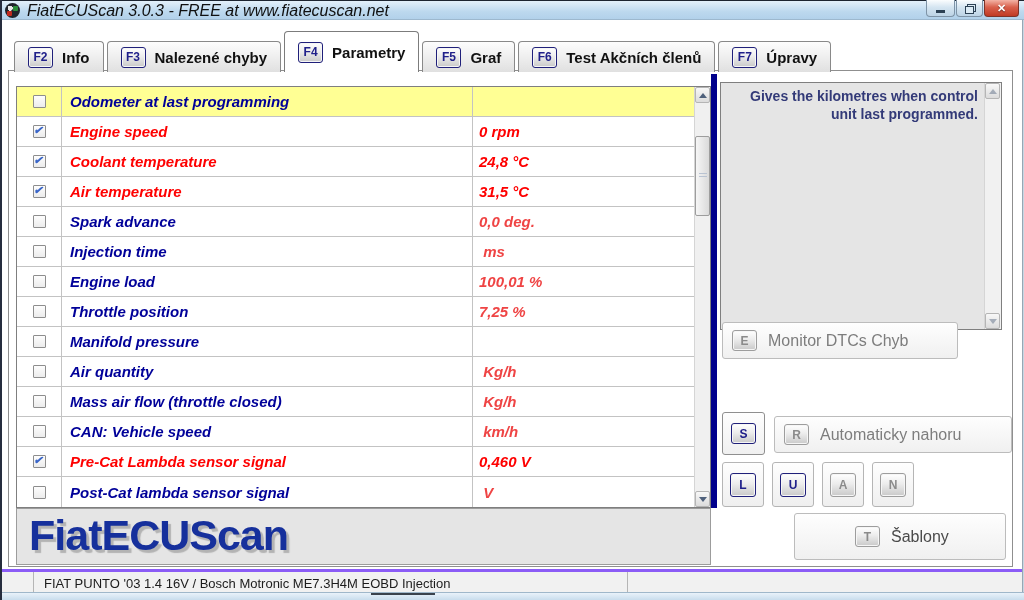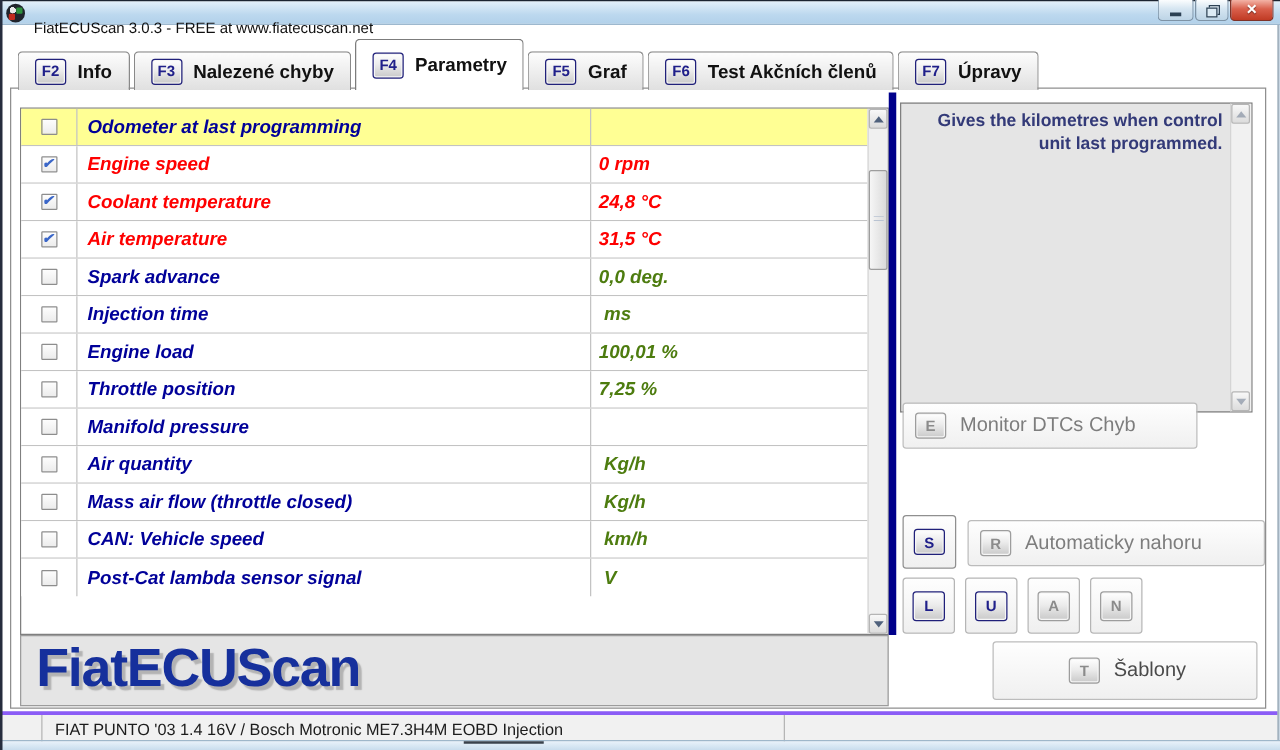--- a/index.html
+++ b/index.html
@@ -8,21 +8,21 @@
 
   
   .titlebar { position:absolute; left:0; top:0; width:1024px; height:20px;
     background:linear-gradient(#e3f0fa, #bcd8ee 60%, #b2d1ea);
     border-top:1px solid #1c2430; border-bottom:1px solid #9db8ce; z-index:20; }
   .app-icon { position:absolute; left:5px; top:2px; width:15px; height:15px; border-radius:50%;
     background:radial-gradient(circle at 35% 35%, #e8e8e8 0 18%, #20242c 19% 100%); overflow:hidden; }
   .app-icon i { position:absolute; display:block; }
   .app-icon .r { left:2px; top:8px; width:5px; height:5px; background:#c22a1e; border-radius:1px;}
   .app-icon .g { left:8px; top:3px; width:5px; height:5px; background:#2d8f3c; border-radius:1px;}
-  .title-text { position:absolute; left:27px; top:12px; height:19px; line-height:19px; font-size:12px; color:#101010; }
+  .title-text { position:absolute; left:27px; top:0; height:19px; line-height:19px; font-size:16px; color:#101010;font-style:italic; }
   .winbtns { position:absolute; right:5px; top:0; display:flex; gap:1px; z-index:21; }
   .wbtn { height:17px; border:1px solid #7e93a6; border-top:none; border-radius:0 0 4px 4px;
     background:linear-gradient(#fbfdfe, #d5e5f1 45%, #bdd4e6); display:flex; align-items:center; justify-content:center; }
   .wbtn.min { width:29px; } .wbtn.max { width:27px; } 
   .wbtn.close { width:35px; background:linear-gradient(#f3b3a6, #d9604c 45%, #c03a24); border-color:#7e3328; }
   .glyph-min { width:9px; height:3px; background:#2c4154; margin-top:7px; }
   .glyph-max { position:relative; width:9px; height:8px; }
   .glyph-max:before { content:""; position:absolute; left:2px; top:0; width:7px; height:6px; border:1px solid #2c4154; }
   .glyph-max:after  { content:""; position:absolute; left:0; top:2px; width:7px; height:6px; border:1px solid #2c4154; background:#dcebf5; }
   .glyph-x { color:#fff; font-size:11px; font-weight:bold; line-height:15px; text-shadow:0 1px 1px #6b241a; }
@@ -49,21 +49,21 @@
   
   .ptable { position:absolute; left:16px; top:86px; width:695px; height:422px;
     border:1px solid #7f7f7f; background:#fff; z-index:2; }
   .tbody { position:absolute; left:0; top:0; right:16px; bottom:0; }
   .trow { display:grid; grid-template-columns:45px 411px 1fr; height:30px; border-bottom:1px solid #c3c3c3; background:#fff;font-style:italic; }
   .trow:last-child { border-bottom:none; }
   .trow.sel { background:#ffff94; }
   .cell { display:flex; align-items:center; overflow:hidden; white-space:pre; }
   .cb-cell { justify-content:center; border-right:1px solid #c3c3c3; }
   .name { padding-left:8px; border-right:1px solid #c3c3c3; font-size:15px; font-weight:bold; color:#000099; }
-  .val  { padding-left:6px; font-size:15px; font-weight:bold; color:#4d7c0f; }
+  .val  { padding-left:6px; font-size:15px; font-weight:bold; color:#ef4444; }
   .trow.on .name, .trow.on .val { color:#fe0000; }
   .checkbox { width:13px; height:13px; border:1px solid #8d8d8d; border-radius:1px;
     background:linear-gradient(#fdfdfd,#ececec); position:relative; cursor:default; }
   .checkbox.checked:after { content:"✔"; position:absolute; left:0px; top:-2px; font-size:11px; font-weight:bold; color:#3a66c8; }
 
   
   .vscroll { position:absolute; right:0; top:0; bottom:0; width:16px; background:#f0f0f0; border-left:1px solid #d5d5d5; }
   .sbtn { position:absolute; left:0; width:15px; height:16px; background:linear-gradient(#f8f8f8,#dcdcdc);
     border:1px solid #b5b5b5; border-radius:2px; display:flex; align-items:center; justify-content:center; }
   .sbtn.up { top:0; } .sbtn.down { bottom:0; }
@@ -219,20 +219,25 @@
       <div class="trow">
         <div class="cell cb-cell"><span class="checkbox"></span></div>
         <div class="cell name">Mass air flow (throttle closed)</div>
         <div class="cell val"> Kg/h</div>
       </div>
       <div class="trow">
         <div class="cell cb-cell"><span class="checkbox"></span></div>
         <div class="cell name">CAN: Vehicle speed</div>
         <div class="cell val"> km/h</div>
       </div>
+      <div class="trow on">
+        <div class="cell cb-cell"><span class="checkbox checked"></span></div>
+        <div class="cell name">Pre-Cat Lambda sensor signal</div>
+        <div class="cell val">0,460 V</div>
+      </div>
       <div class="trow">
         <div class="cell cb-cell"><span class="checkbox"></span></div>
         <div class="cell name">Post-Cat lambda sensor signal</div>
         <div class="cell val"> V</div>
       </div>
     </div>
   <div class="vscroll">
     <div class="sbtn up">
         <span class="tri-up"></span>
       </div>

